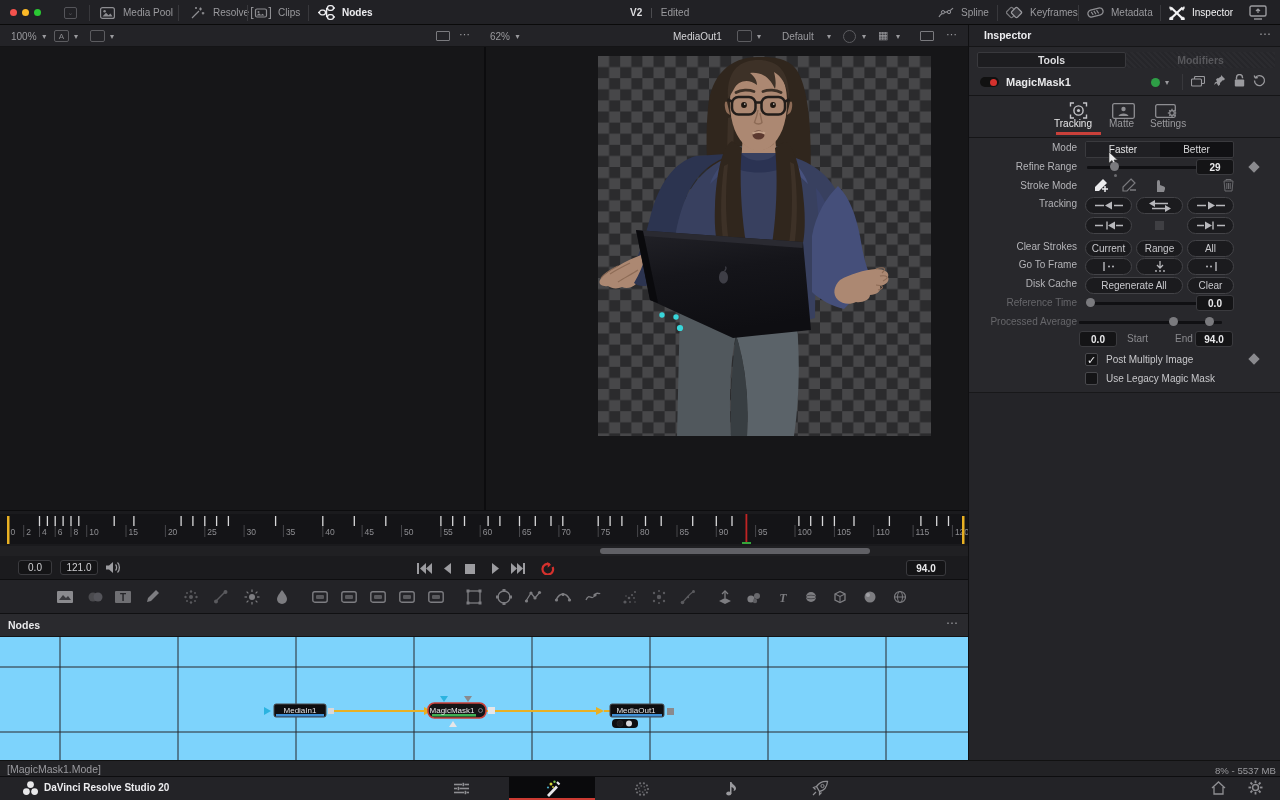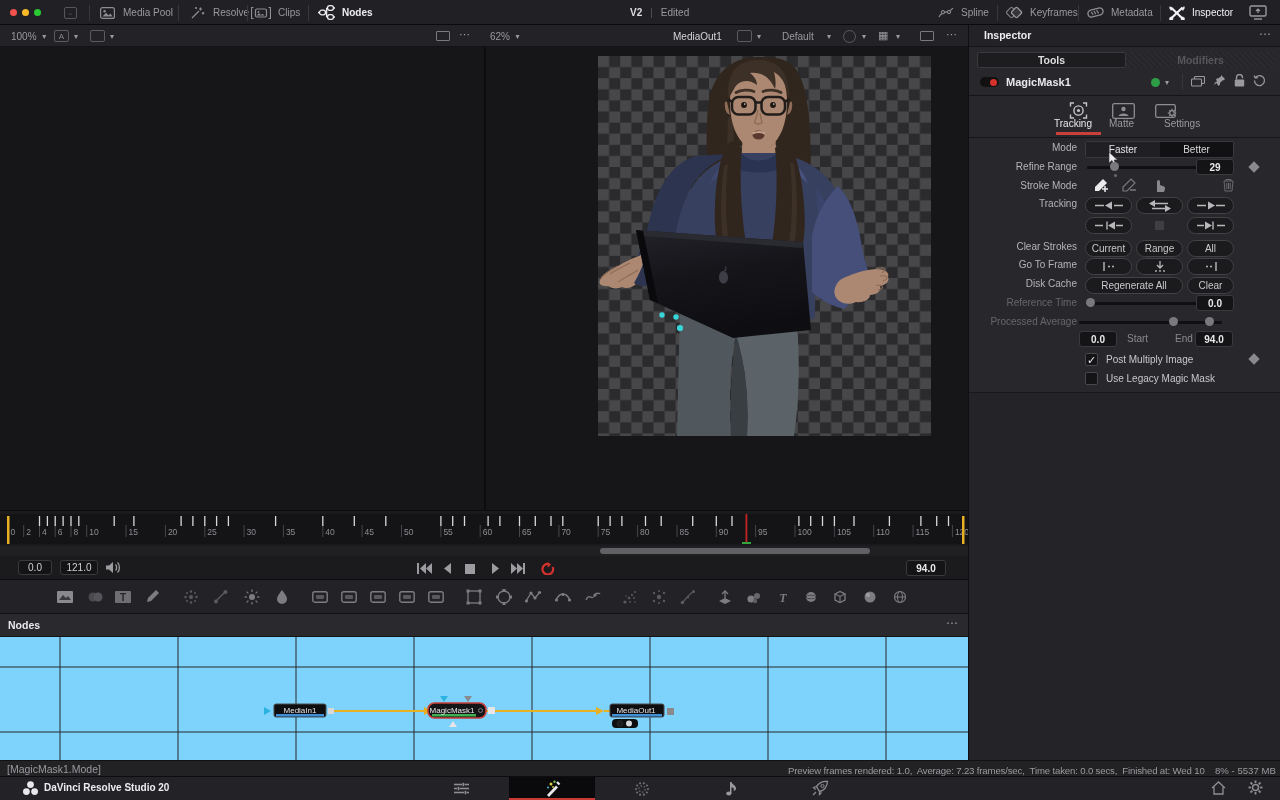--- a/index.html
+++ b/index.html
@@ -580,21 +580,20 @@
     <text x="636" y="76" fill="#e6e6e8" font-size="8" text-anchor="middle" font-family="Liberation Sans">MediaOut1</text>
     <rect x="667" y="71" width="7" height="7" fill="#8a8a8e"></rect>
     <rect x="612" y="82" width="26" height="9" rx="4" fill="#0e0e10"></rect>
     <circle cx="620" cy="86.5" r="3" fill="#1c1c1e" stroke="#333" stroke-width="0.5"></circle>
     <circle cx="629" cy="86.5" r="3" fill="#d8d8da"></circle>
   </svg>
 </div>
 
 <div class="abs" style="left:0;top:760px;width:1280px;height:17px;background:#222225;border-top:1px solid #111;border-bottom:1px solid #0d0d0f;">
   <div class="abs" style="left:7px;top:2px;font-size:10.5px;color:#9a9a9e;">[MagicMask1.Mode]</div>
-  <div class="abs" style="left:788px;top:3.5px;font-size:9.6px;color:#9a9a9e;letter-spacing:-0.15px;">Preview frames rendered: 1.0,&nbsp; Average: 7.23 frames/sec,&nbsp; Time taken: 0.0 secs,&nbsp; Finished at: Wed 10</div>
   <div class="abs" style="left:1215px;top:3.5px;font-size:9.6px;color:#9a9a9e;">8% - 5537 MB</div>
 </div>
 
 <div class="abs" style="left:0;top:777px;width:1280px;height:23px;background:#232327;">
   <svg class="abs" style="left:22px;top:3px;" width="17" height="17" viewBox="0 0 17 17">
     <circle cx="8.5" cy="4.6" r="3.4" fill="#e8e8ea"></circle>
     <circle cx="4.4" cy="11.6" r="3.4" fill="#e8e8ea"></circle>
     <circle cx="12.6" cy="11.6" r="3.4" fill="#e8e8ea"></circle>
   </svg>
   <div class="abs" style="left:44px;top:5px;font-size:10px;font-weight:bold;color:#ededf0;">DaVinci Resolve Studio 20</div>
@@ -719,21 +718,21 @@
           <line x1="12.8" y1="10" x2="14.4" y2="10"></line>
           <line x1="19.6" y1="10" x2="21.2" y2="10"></line>
           <line x1="14.2" y1="7.2" x2="15.3" y2="8.3"></line>
           <line x1="18.7" y1="11.7" x2="19.8" y2="12.8"></line>
           <line x1="14.2" y1="12.8" x2="15.3" y2="11.7"></line>
           <line x1="18.7" y1="8.3" x2="19.8" y2="7.2"></line>
         </g>
       </svg>
   <div class="abs" style="left:85px;top:93px;font-size:10px;color:#e8e8ea;">Tracking</div>
   <div class="abs" style="left:140px;top:93px;font-size:10px;color:#9a9a9e;">Matte</div>
-  <div class="abs" style="left:181px;top:93px;font-size:10px;color:#9a9a9e;margin-left:14px;">Settings</div>
+  <div class="abs" style="left:181px;top:93px;font-size:10px;color:#9a9a9e;">Settings</div>
   <div class="abs" style="left:87px;top:107px;width:45px;height:2.5px;background:#c9403a;"></div>
   <div class="abs" style="left:0;top:112px;width:312px;height:1px;background:#151517;"></div>
 
   <div class="abs lab" style="top:117px;">Mode</div>
   <div class="abs" style="left:116px;top:116px;width:149px;height:17px;background:#111114;border:1px solid #3a3a3e;border-radius:2px;"></div>
   <div class="abs" style="left:117px;top:117px;width:74px;height:15px;background:#202024;color:#e4e4e6;font-size:10px;display:flex;align-items:center;justify-content:center;">Faster</div>
   <div class="abs" style="left:191px;top:117px;width:73px;height:15px;color:#d8d8da;font-size:10px;display:flex;align-items:center;justify-content:center;">Better</div>
   <svg class="abs" style="left:138px;top:126px;" width="12" height="16" viewBox="0 0 12 16">
         <path d="M2 1 L2 12 L5 9.5 L7 14 L9 13 L7 9 L10.5 9 Z" fill="#ececee" stroke="#333" stroke-width="0.6"></path>
       </svg>

